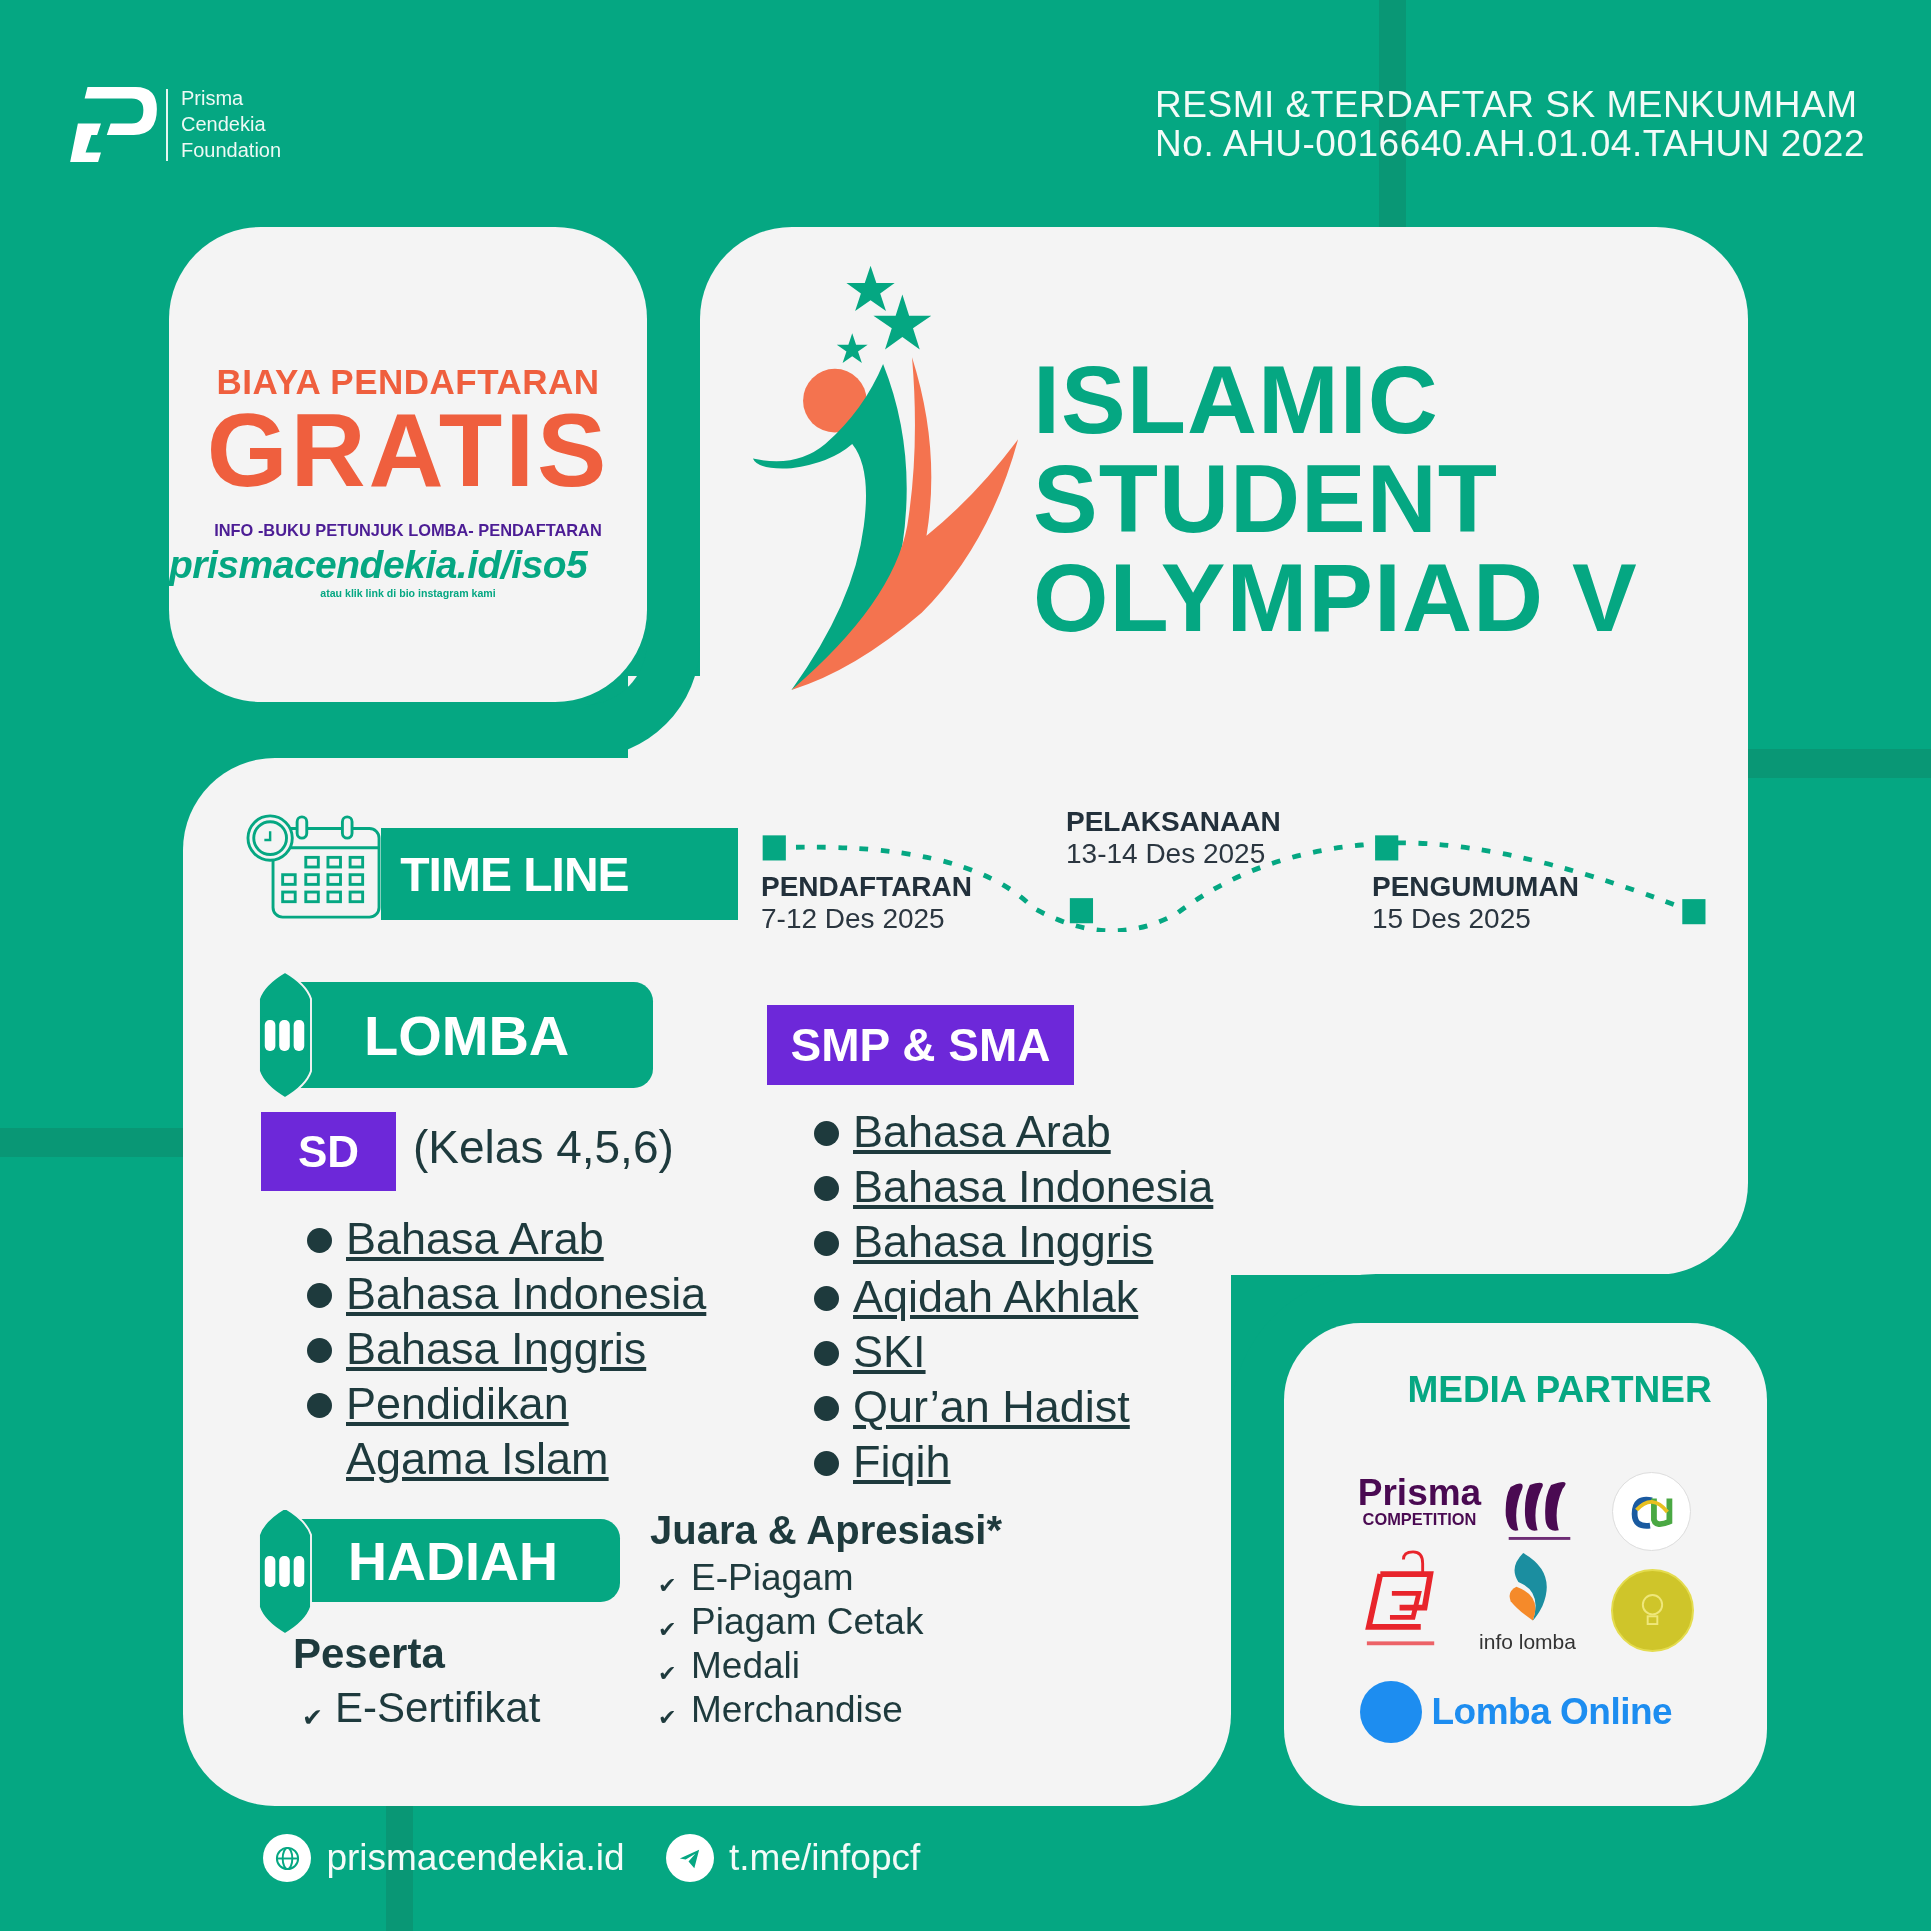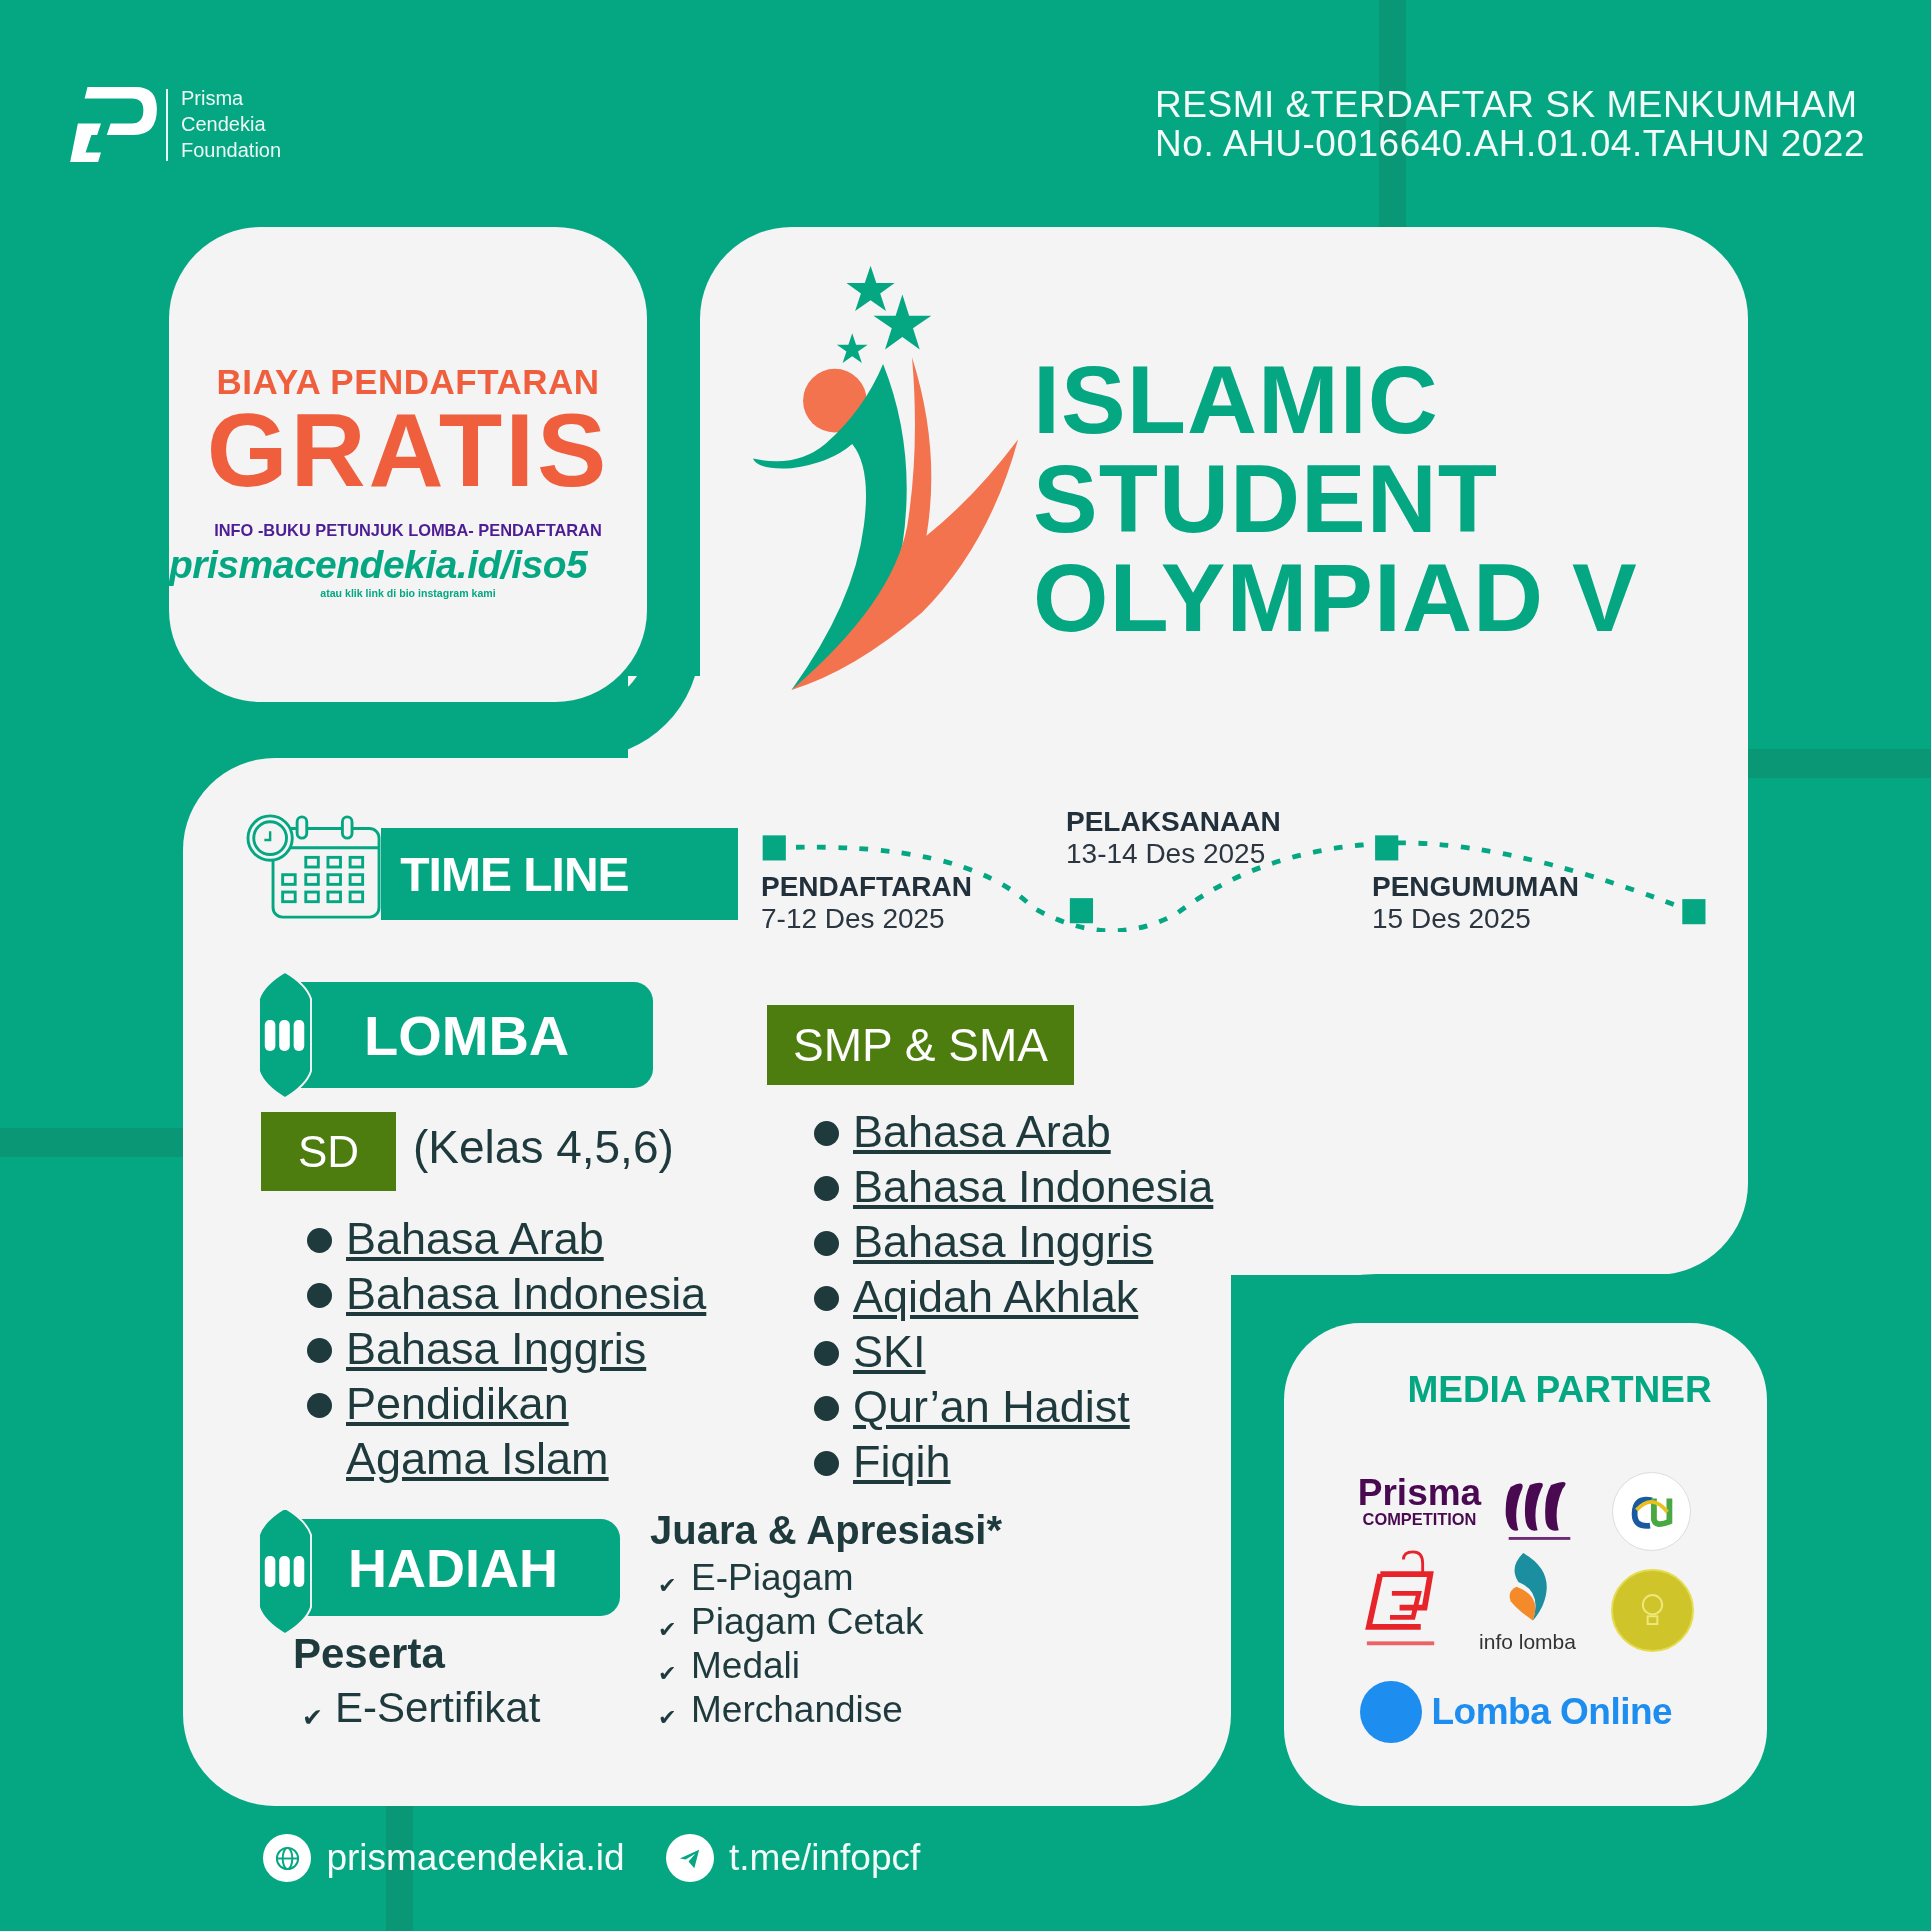--- a/index.html
+++ b/index.html
@@ -45,33 +45,33 @@
   .cal-icon { left: 246px; top: 814px; width: 135px; height: 106px; }
   .tl-bar { left: 381px; top: 828px; width: 357px; height: 92px; background: #05a782; color: #fff; font-weight: 700; font-size: 48px; display: flex; align-items: center; padding-left: 19.3px; letter-spacing: -1px; }
   .tl-wave { left: 753px; top: 816px; width: 966px; height: 116px; }
   .tl-label { color: #22303b; font-weight: 700; font-size: 28px; }
   .tl-date { color: #2b3640; font-size: 28px; }
 
   
   .lantern { position: absolute; width: 62px; height: 130px; }
   .section-bar { position: absolute; background: #05a782; color: #fff; font-weight: 700; border-radius: 0 19.3px 19.3px 0; display: flex; align-items: center; }
   .lomba-bar { left: 294px; top: 982px; width: 359px; height: 106px; font-size: 56px; padding-left: 70px; }
-  .tag { position: absolute; background: #4d7c0f; color: #fff; font-weight: 400; display: flex; align-items: center; justify-content: center; }
+  .tag { position: absolute; background: #6d28d9; color: #fff; font-weight: 700; display: flex; align-items: center; justify-content: center; }
   .tag-sd { left: 261px; top: 1112px; width: 135px; height: 79px; font-size: 44px; }
   .sd-sub { left: 413px; top: 1120px; font-size: 46px; color: #1e3a3d; }
   .tag-smp { left: 767px; top: 1005px; width: 307px; height: 80px; font-size: 46px; }
 
   ul.bullets { position: absolute; list-style: none; font-size: 45px; line-height: 55px; color: #1e3a3d; }
   ul.bullets li { position: relative; padding-left: 39px; text-decoration: underline; }
   ul.bullets li::before { content: ""; position: absolute; left: 0; top: 17.4px; width: 25px; height: 25px; border-radius: 50%; background: #1e3a3d; }
   .sd-list { left: 307px; top: 1211px; width: 483px; }
   .smp-list { left: 814px; top: 1104px; width: 502px; }
 
   
-  .hadiah-bar { left: 294px; top: 1519px; width: 326px; height: 97px; font-size: 54px; padding-left: 54px; }
+  .hadiah-bar { left: 294px; top: 1519px; width: 326px; height: 83px; font-size: 54px; padding-left: 54px; }
   .peserta { left: 293px; top: 1630px; font-size: 42px; font-weight: 700; color: #1e3a3d; }
   ul.checks { position: absolute; list-style: none; color: #1e3a3d; }
   ul.checks li { position: relative; padding-left: 33px; }
   ul.checks li::before { content: "\2714"; position: absolute; left: 0; font-size: 0.6em; top: 0.35em; color: #1e3a3d; }
   .peserta-list { left: 302px; top: 1683px; font-size: 42px; line-height: 50px; }
   .juara { left: 650px; top: 1508px; font-size: 40px; font-weight: 700; color: #1e3a3d; }
   .juara-list { left: 658px; top: 1556px; font-size: 37px; line-height: 44px; }
 
   
   .mp-title { left: 1284px; top: 1369px; width: 483px; text-align: center; padding-left: 68px; color: #05a782; font-weight: 700; font-size: 37px; }

